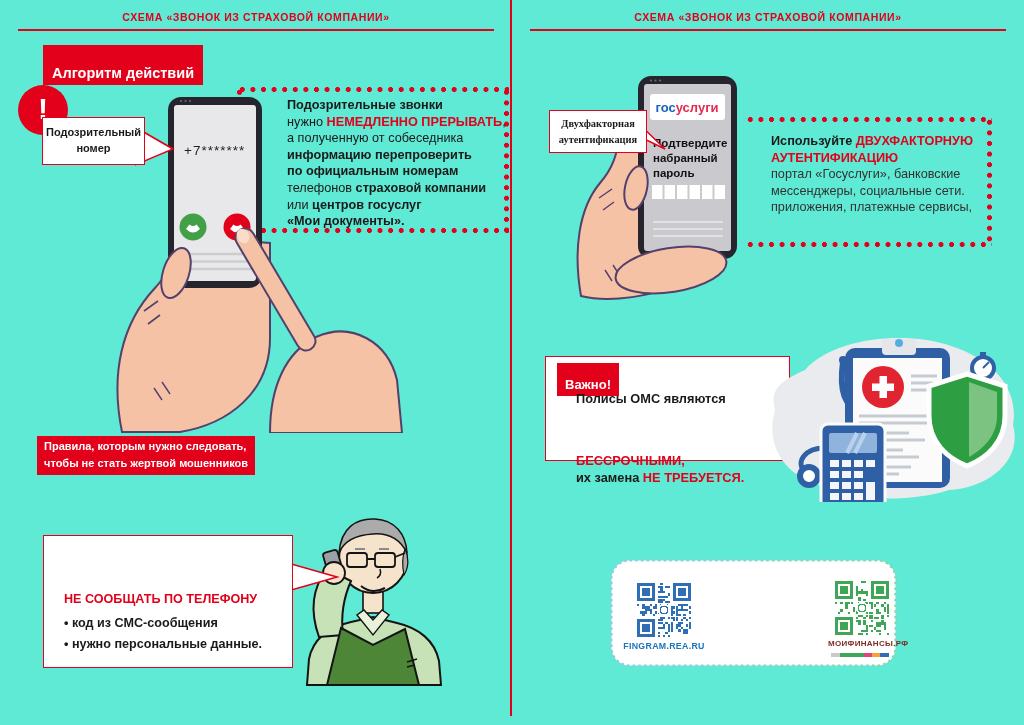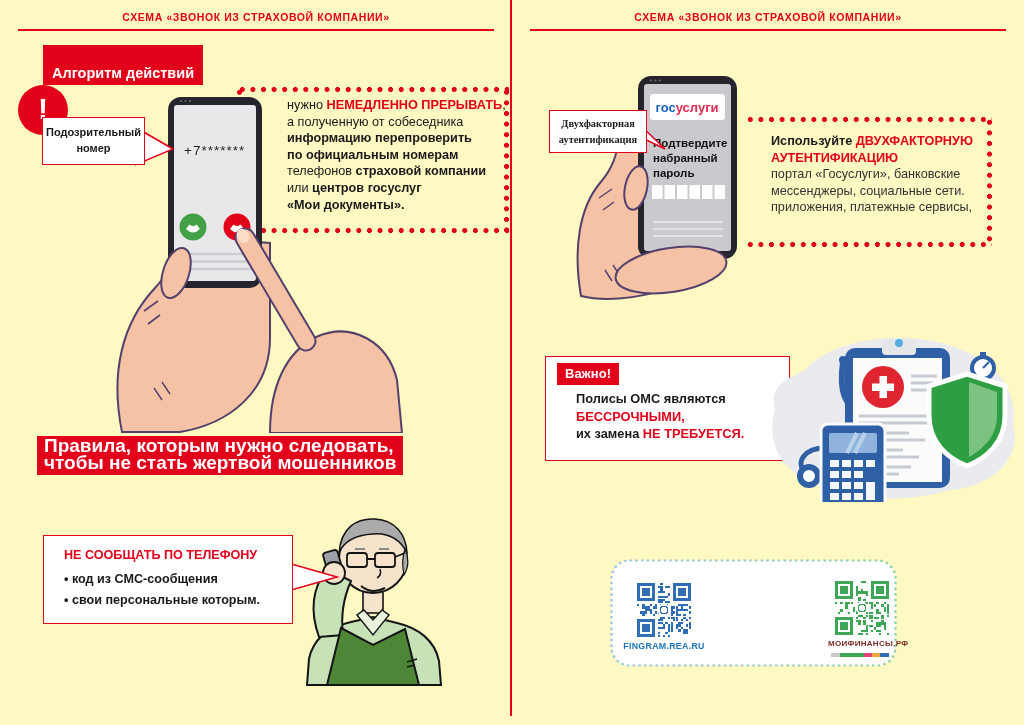--- a/index.html
+++ b/index.html
@@ -1,45 +1,45 @@
 <!DOCTYPE html>
 <html><head>
 <meta charset="utf-8">
 <style>
   html,body{margin:0;padding:0;background:#fff;}
-  .page{position:relative;width:1024px;height:725px;background:#fef9c3;overflow:hidden;
+  .page{position:relative;width:1024px;height:725px;background:#5eead4;overflow:hidden;
         font-family:"Liberation Sans",sans-serif;color:#1a1a1a;}
   .abs{position:absolute;}
-  .red{color:#E2001A;}
+  .red{color:#E2001A;margin-top:44px;}
   .b{font-weight:bold;}
   .panel-header{width:512px;text-align:center;font-size:10.5px;font-weight:bold;
                 color:#E2001A;letter-spacing:.6px;}
   .header-rule{height:1.5px;background:#E2001A;width:476px;}
   .divider{left:510px;top:0;width:2px;height:716px;background:#E2001A;}
   .red-banner{background:#E2001A;color:#fff;font-weight:bold;}
   .algo{left:35px;top:45px;font-size:14.5px;padding:20px 9px 4px;margin-left:8px;}
   .warn-circle{left:18px;top:85px;width:50px;height:50px;border-radius:50%;background:#E2001A;
                color:#fff;font-size:30px;font-weight:bold;text-align:center;line-height:48px;z-index:6;}
   .callout{background:#fff;border:1.6px solid #E2001A;}
   .susp-label{left:42px;top:117px;width:97px;padding:7px 2px;text-align:center;
               font-size:11px;font-weight:bold;z-index:6;line-height:1.45;}
   .dotbox{z-index:1;}
   .dh{position:absolute;left:0;right:0;height:5px;background-repeat:repeat-x;background-size:10.6px 5px;
       background-image:radial-gradient(circle closest-side,#E2001A 92%,rgba(226,0,26,0));}
   .dv{position:absolute;top:0;bottom:0;width:5px;background-repeat:repeat-y;background-size:5px 10.6px;
       background-image:radial-gradient(circle closest-side,#E2001A 92%,rgba(226,0,26,0));}
   .advice{font-size:12.7px;line-height:16.6px;white-space:nowrap;z-index:2;}
-  .rules-banner{left:37px;top:436px;font-size:19px;line-height:16.5px;padding:2px 7px 4px;}
+  .rules-banner{left:37px;top:436px;font-size:11px;line-height:16.5px;padding:2px 7px 4px;}
   .bubble{left:43px;top:535px;width:228px;padding:12px 0 12px 20px;z-index:4;}
   .bubble .t{font-size:12.6px;margin-bottom:7px;}
   .bubble .i{font-size:12.6px;font-weight:bold;line-height:21px;}
   .twofa-label{left:549px;top:110px;width:92px;padding:5px 2px;text-align:center;
                font-size:10.4px;font-weight:bold;z-index:6;line-height:1.5;font-family:Liberation Serif, serif;}
   .imp-box{left:545px;top:356px;width:243px;height:103px;z-index:2;}
-  .imp-badge{left:557px;top:363px;font-size:13px;padding:3px 8px 4px;z-index:3;}
+  .imp-badge{left:557px;top:363px;font-size:13px;padding:14px 8px 4px;z-index:3;}
   .imp-text{left:576px;top:390px;font-size:12.8px;font-weight:bold;line-height:17.5px;z-index:3;white-space:nowrap;}
   .footer-box{left:610px;top:559px;width:287px;height:108px;z-index:2;}
   .qr-label{font-size:8.5px;font-weight:bold;letter-spacing:.3px;text-align:center;}
   .stripes{display:flex;height:3.5px;width:62px;margin:2px auto 0;}
   .stripes div{height:100%;}
   svg{display:block;}
 </style>
 </head>
 <body>
 
@@ -55,20 +55,21 @@
 
   <div class="abs warn-circle">!</div>
 
   <div class="abs dotbox" style="left:237px;top:87px;width:272px;height:146px">
     <div class="dh" style="top:0"></div>
       <div class="dh" style="bottom:0"></div>
     <div class="dv" style="left:0"></div>
       <div class="dv" style="right:0"></div>
   </div>
   <div class="abs advice" style="left:287px;top:97px">
+    <div><span class="b">Подозрительные звонки</span></div>
     <div><span>нужно </span><span class="b red">НЕМЕДЛЕННО ПРЕРЫВАТЬ</span><span>,</span></div>
     <div><span>а полученную от собеседника</span></div>
     <div><span class="b">информацию перепроверить</span></div>
     <div><span class="b">по официальным номерам</span></div>
     <div><span>телефонов </span><span class="b">страховой компании</span></div>
     <div><span>или </span><span class="b">центров госуслуг</span></div>
     <div><span class="b">«Мои документы».</span></div>
   </div>
 
   <svg class="abs" style="left:135px;top:124px;z-index:5" width="42" height="44" viewBox="0 0 42 44">
@@ -111,21 +112,21 @@
     <div>Правила, которым нужно следовать,</div>
     <div>чтобы не стать жертвой мошенников</div>
   </div>
 
   <svg class="abs" style="left:263px;top:548px;z-index:3" width="80" height="58" viewBox="0 0 80 58">
     <polygon points="0,8 74,29 0,50" fill="#fff" stroke="#E2001A" stroke-width="1.6"></polygon>
   </svg>
   <div class="abs callout bubble">
     <div class="t b red">НЕ СООБЩАТЬ ПО ТЕЛЕФОНУ</div>
     <div class="i">• код из СМС-сообщения</div>
-    <div class="i">• свои персональные которым.</div>
+    <div class="i">• нужно персональные данные.</div>
   </div>
 
   <svg class="abs" style="left:295px;top:507px" width="185" height="203" viewBox="0 0 185 203">
 
     <path d="M12,178 L14,152 C18,132 34,120 56,115 L78,110 L102,116 C124,121 140,134 144,154 L146,178 Z" fill="#C8E2B8" stroke="#141414" stroke-width="2"></path>
 
     <rect x="68" y="84" width="20" height="22" fill="#F5E3CC" stroke="#141414" stroke-width="1.6"></rect>
 
     <circle cx="78" cy="52" r="34" fill="#F5E3CC" stroke="#141414" stroke-width="2"></circle>
     <path d="M44,46 C46,20 62,11 80,12 C100,13 111,27 112,46 C104,30 92,26 78,27 C60,28 49,34 44,46 Z" fill="#ABABAB" stroke="#141414" stroke-width="1.5"></path>

